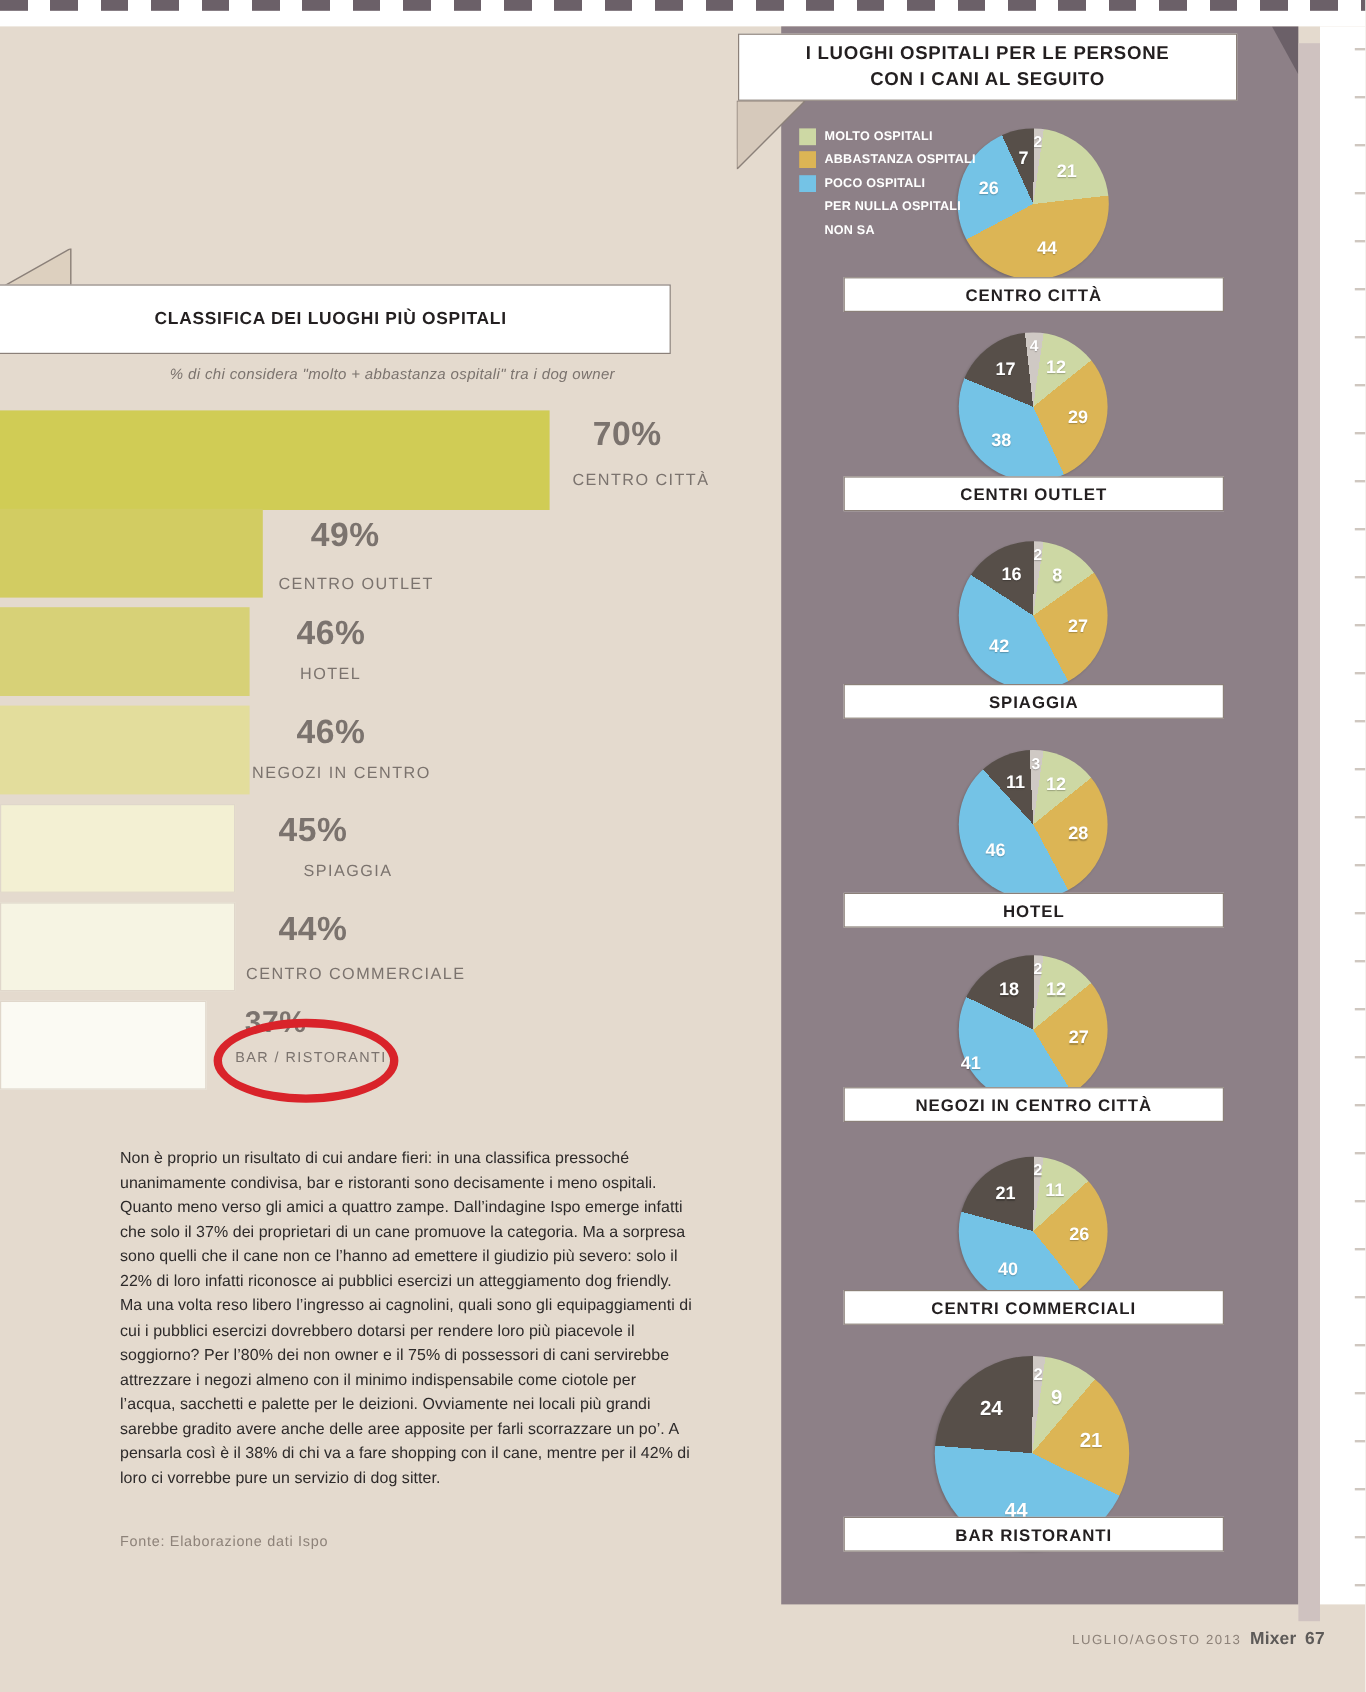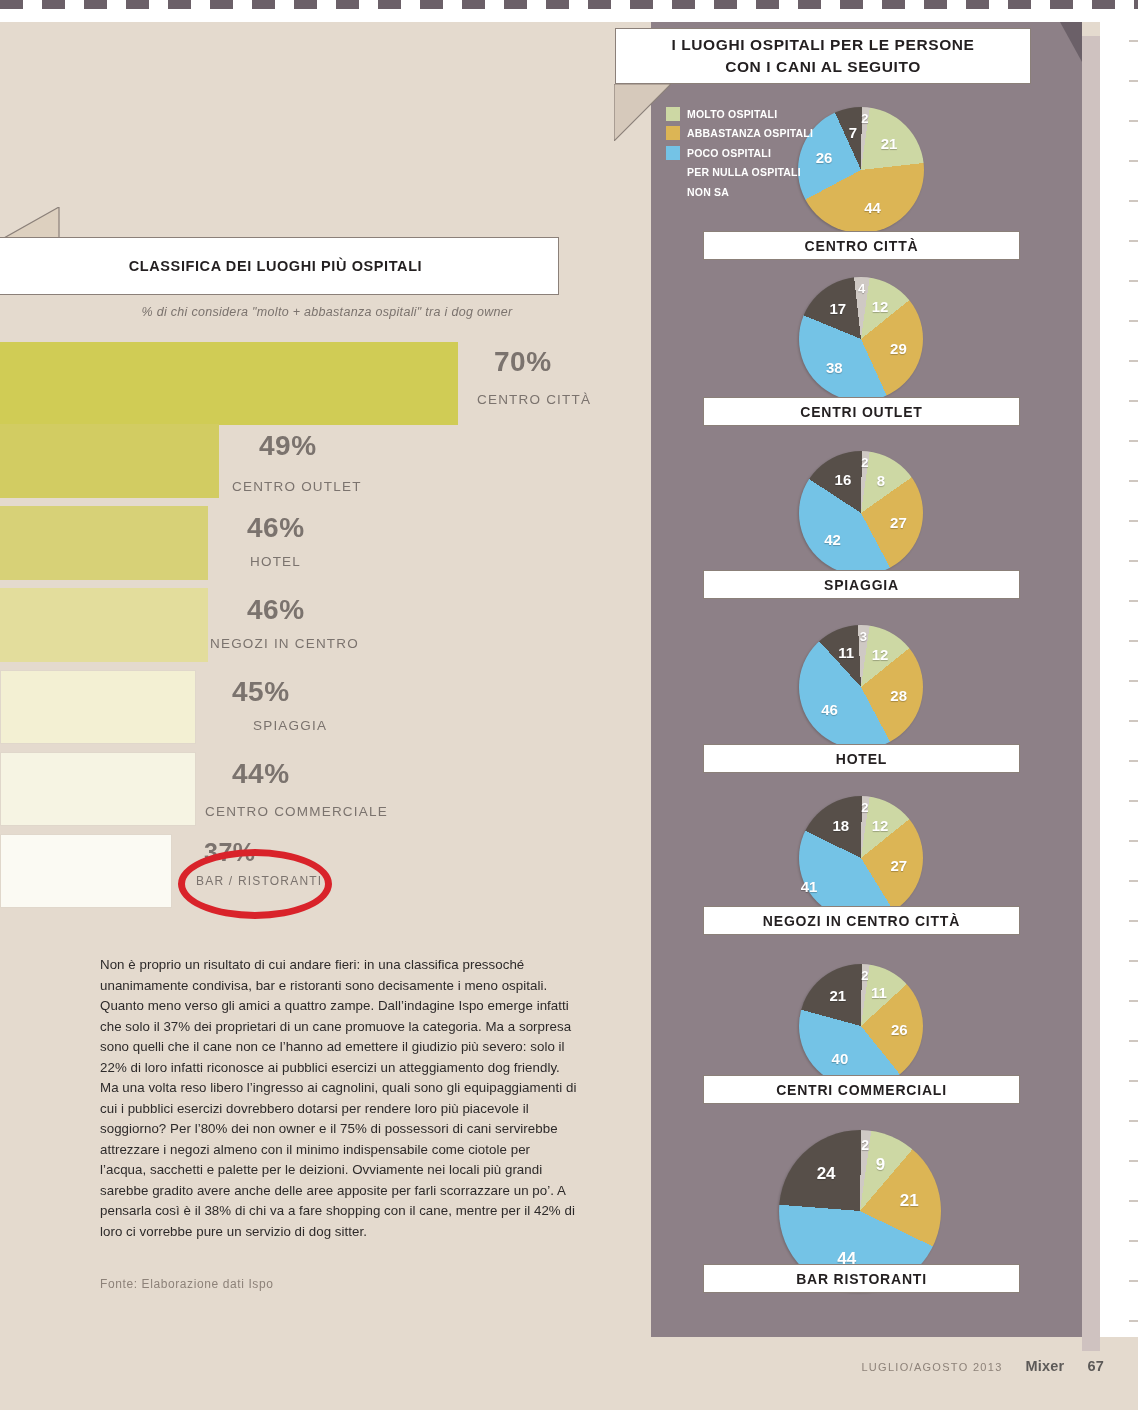--- a/index.html
+++ b/index.html
@@ -185,21 +185,21 @@
     position: absolute; left: 100px; top: 1277px;
     font-size: 12px; color: #8d8279;
     letter-spacing: 0.6px;
   }
 
   
   #footer {
     position: absolute; right: 34px; top: 1358px;
     font-size: 11px; color: #8d8279;
     letter-spacing: 1.3px;
-    display: flex; align-items: baseline; gap: 23px;
+    display: flex; align-items: baseline; gap: 7px;
   }
   #footer .mag {
     font-size: 14.5px; font-weight: bold;
     color: #5d5a58; letter-spacing: 0.2px;
   }
   #footer .pg {
     font-size: 14.5px; font-weight: bold;
     color: #5d5a58; letter-spacing: 0.2px;
   }
   .right-bleed {

